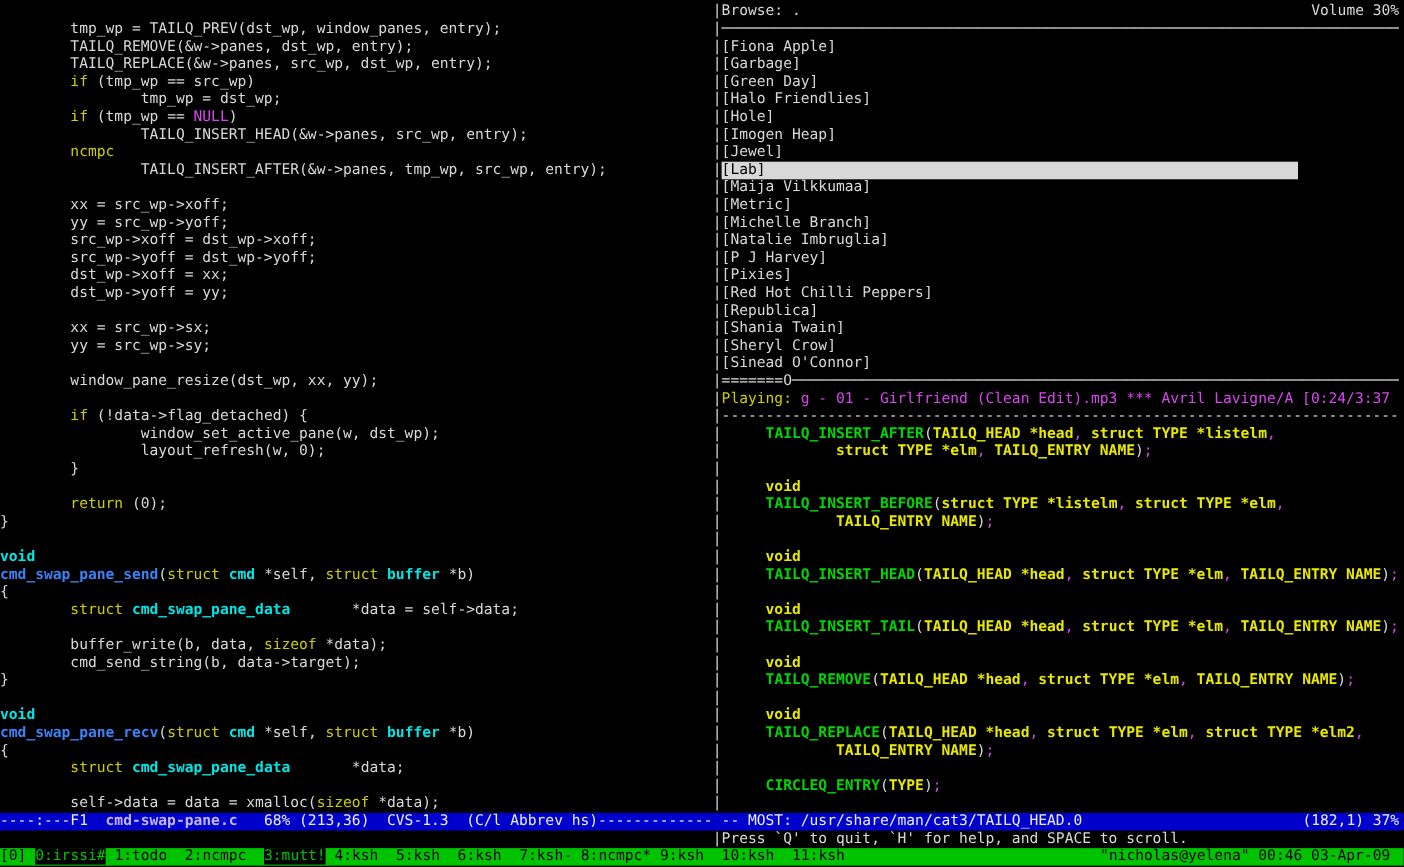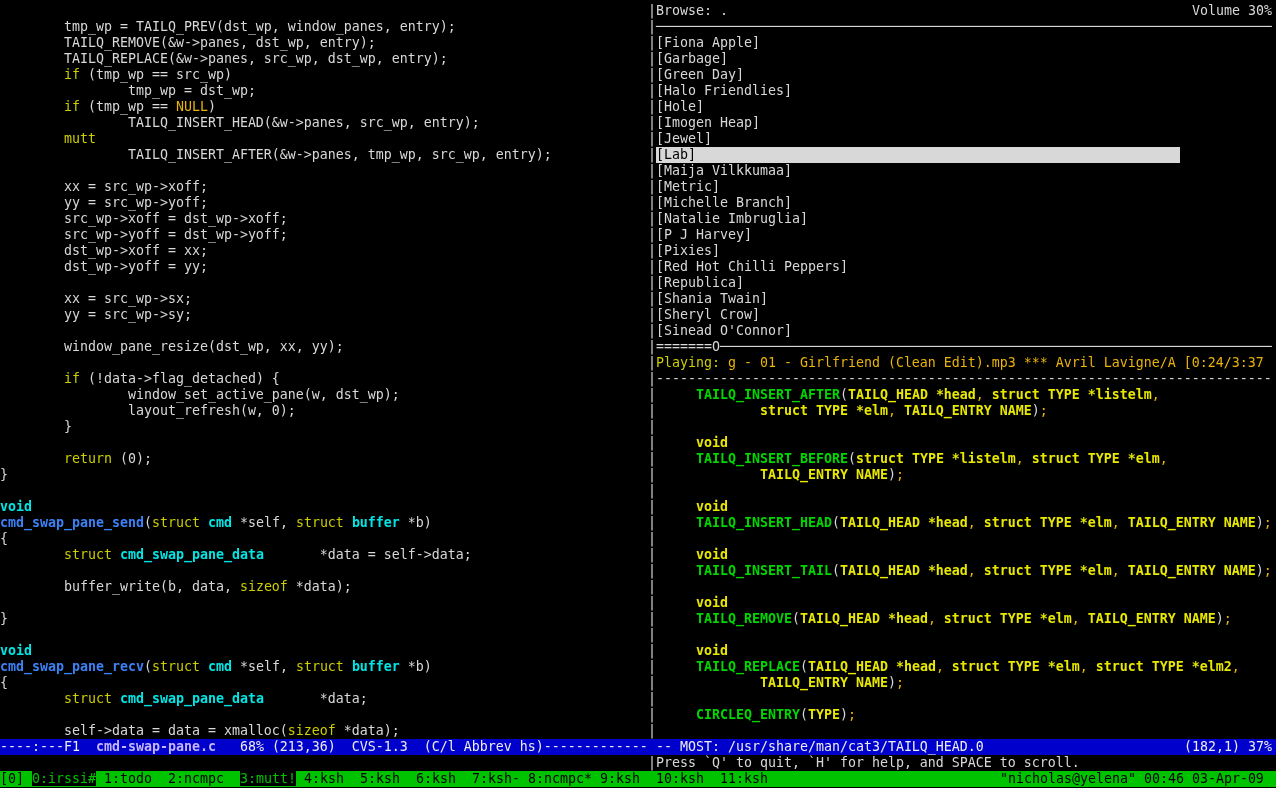--- a/index.html
+++ b/index.html
@@ -5,21 +5,21 @@
   html,body{margin:0;padding:0;}
   body{width:1276px;height:788px;background:#000;overflow:hidden;position:relative;}
   #screen{position:absolute;left:0;top:0;width:1276px;height:788px;
           font-family:"DejaVu Sans Mono","Liberation Mono",monospace;
           font-size:13.29px;font-variant-ligatures:none;}
   .trow{position:absolute;line-height:16px;height:16px;white-space:pre;}
   
   .s-w  {color:#d8d8d8;}
   .s-kw {color:#cdcd00;}
   .s-by {color:#e8e800;font-weight:bold;}
-  .s-cy {color:#eab308;}
+  .s-cy {color:#d946ef;}
   .s-bc {color:#00e5e5;font-weight:bold;}
   .s-bm {color:#3b82f6;font-weight:bold;}
   .s-bg {color:#00d700;font-weight:bold;}
   .s-mb {color:#ededed;}
   .s-mbb{color:#c4b5fd;font-weight:bold;}
   .s-sb {color:#000000;}
   .s-sr {color:#00c300;background:#000000;}
   .s-sel{color:#000000;}
   #separator{position:absolute;color:#d8d8d8;white-space:pre;line-height:16px;}
 </style>
@@ -76,21 +76,21 @@
 |
 |
 </div>
 <div class="trow" style="left: 0px; top: 19px;"><span class="s-w">        tmp_wp = TAILQ_PREV(dst_wp, window_panes, entry);</span></div>
     <div class="trow" style="left: 0px; top: 35px;"><span class="s-w">        TAILQ_REMOVE(&amp;w-&gt;panes, dst_wp, entry);</span></div>
     <div class="trow" style="left: 0px; top: 51px;"><span class="s-w">        TAILQ_REPLACE(&amp;w-&gt;panes, src_wp, dst_wp, entry);</span></div>
     <div class="trow" style="left: 0px; top: 67px;"><span class="s-w">        </span><span class="s-kw">if</span><span class="s-w"> (tmp_wp == src_wp)</span></div>
     <div class="trow" style="left: 0px; top: 83px;"><span class="s-w">                tmp_wp = dst_wp;</span></div>
     <div class="trow" style="left: 0px; top: 99px;"><span class="s-w">        </span><span class="s-kw">if</span><span class="s-w"> (tmp_wp == </span><span class="s-cy">NULL</span><span class="s-w">)</span></div>
     <div class="trow" style="left: 0px; top: 115px;"><span class="s-w">                TAILQ_INSERT_HEAD(&amp;w-&gt;panes, src_wp, entry);</span></div>
-    <div class="trow" style="left: 0px; top: 131px;"><span class="s-w">        </span><span class="s-kw">mutt</span></div>
+    <div class="trow" style="left: 0px; top: 131px;"><span class="s-w">        </span><span class="s-kw">ncmpc</span></div>
     <div class="trow" style="left: 0px; top: 147px;"><span class="s-w">                TAILQ_INSERT_AFTER(&amp;w-&gt;panes, tmp_wp, src_wp, entry);</span></div>
     <div class="trow" style="left: 0px; top: 179px;"><span class="s-w">        xx = src_wp-&gt;xoff;</span></div>
     <div class="trow" style="left: 0px; top: 195px;"><span class="s-w">        yy = src_wp-&gt;yoff;</span></div>
     <div class="trow" style="left: 0px; top: 211px;"><span class="s-w">        src_wp-&gt;xoff = dst_wp-&gt;xoff;</span></div>
     <div class="trow" style="left: 0px; top: 227px;"><span class="s-w">        src_wp-&gt;yoff = dst_wp-&gt;yoff;</span></div>
     <div class="trow" style="left: 0px; top: 243px;"><span class="s-w">        dst_wp-&gt;xoff = xx;</span></div>
     <div class="trow" style="left: 0px; top: 259px;"><span class="s-w">        dst_wp-&gt;yoff = yy;</span></div>
     <div class="trow" style="left: 0px; top: 291px;"><span class="s-w">        xx = src_wp-&gt;sx;</span></div>
     <div class="trow" style="left: 0px; top: 307px;"><span class="s-w">        yy = src_wp-&gt;sy;</span></div>
     <div class="trow" style="left: 0px; top: 339px; text-align: center;"><span class="s-w">        window_pane_resize(dst_wp, xx, yy);</span></div>
@@ -98,20 +98,21 @@
     <div class="trow" style="left: 0px; top: 387px;"><span class="s-w">                window_set_active_pane(w, dst_wp);</span></div>
     <div class="trow" style="left: 0px; top: 403px;"><span class="s-w">                layout_refresh(w, 0);</span></div>
     <div class="trow" style="left: 0px; top: 419px;"><span class="s-w">        }</span></div>
     <div class="trow" style="left: 0px; top: 451px;"><span class="s-w">        </span><span class="s-kw">return</span><span class="s-w"> (0);</span></div>
     <div class="trow" style="left: 0px; top: 467px;"><span class="s-w">}</span></div>
     <div class="trow" style="left: 0px; top: 499px;"><span class="s-bc">void</span></div>
     <div class="trow" style="left: 0px; top: 515px;"><span class="s-bm">cmd_swap_pane_send</span><span class="s-w">(</span><span class="s-kw">struct</span><span class="s-w"> </span><span class="s-bc">cmd</span><span class="s-w"> *self, </span><span class="s-kw">struct</span><span class="s-w"> </span><span class="s-bc">buffer</span><span class="s-w"> *b)</span></div>
     <div class="trow" style="left: 0px; top: 531px;"><span class="s-w">{</span></div>
     <div class="trow" style="left: 0px; top: 547px;"><span class="s-w">        </span><span class="s-kw">struct</span><span class="s-w"> </span><span class="s-bc">cmd_swap_pane_data</span><span class="s-w">       *data = self-&gt;data;</span></div>
     <div class="trow" style="left: 0px; top: 579px;"><span class="s-w">        buffer_write(b, data, </span><span class="s-kw">sizeof</span><span class="s-w"> *data);</span></div>
+    <div class="trow" style="left: 0px; top: 595px;"><span class="s-w">        cmd_send_string(b, data-&gt;target);</span></div>
     <div class="trow" style="left: 0px; top: 611px;"><span class="s-w">}</span></div>
     <div class="trow" style="left: 0px; top: 643px;"><span class="s-bc">void</span></div>
     <div class="trow" style="left: 0px; top: 659px;"><span class="s-bm">cmd_swap_pane_recv</span><span class="s-w">(</span><span class="s-kw">struct</span><span class="s-w"> </span><span class="s-bc">cmd</span><span class="s-w"> *self, </span><span class="s-kw">struct</span><span class="s-w"> </span><span class="s-bc">buffer</span><span class="s-w"> *b)</span></div>
     <div class="trow" style="left: 0px; top: 675px;"><span class="s-w">{</span></div>
     <div class="trow" style="left: 0px; top: 691px;"><span class="s-w">        </span><span class="s-kw">struct</span><span class="s-w"> </span><span class="s-bc">cmd_swap_pane_data</span><span class="s-w">       *data;</span></div>
     <div class="trow" style="left: 0px; top: 723px;"><span class="s-w">        self-&gt;data = data = xmalloc(</span><span class="s-kw">sizeof</span><span class="s-w"> *data);</span></div>
     <div class="trow" style="left: 0px; top: 739px; background: rgb(0, 0, 205); width: 648px;"><span class="s-mb">----:---F1  </span><span class="s-mbb">cmd-swap-pane.c</span><span class="s-mb">   68% (213,36)  CVS-1.3  (C/l Abbrev hs)-------------</span></div>
     <div class="trow" style="left: 656px; top: 3px;"><span class="s-w">Browse: .</span></div>
     <div class="trow" style="left: 1192px; top: 3px;"><span class="s-w">Volume 30%</span></div>
     <div class="trow" style="left: 656px; top: 19px;"><span class="s-w">─────────────────────────────────────────────────────────────────────────────</span></div>

